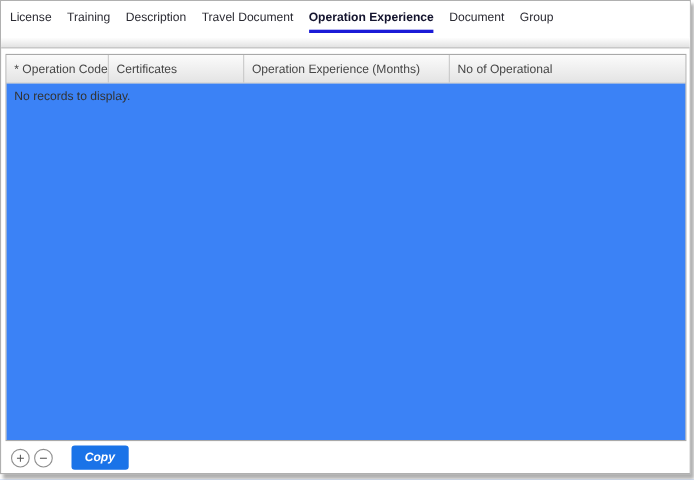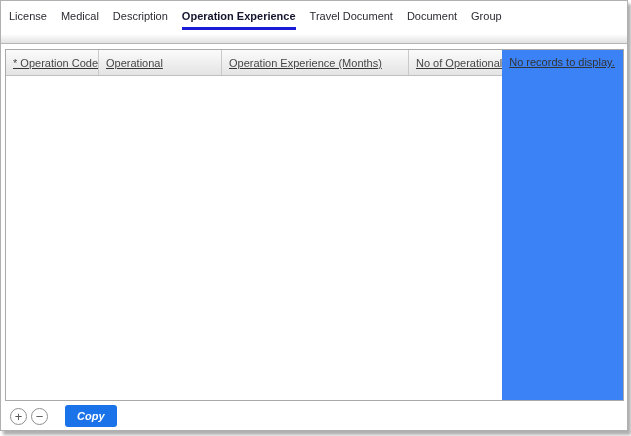--- a/index.html
+++ b/index.html
@@ -38,21 +38,21 @@
     background:linear-gradient(#ffffff,#e2e2e2);
     border-bottom:1px solid #b6b6b6;
   }
 
   
   .content{padding:5px 3px 0 4px;}
   .grid{
     border:1px solid #a9a9a9;
     height:352px;
     background:#fff;
-    display:flex;flex-direction:row;text-decoration:underline;
+    display:flex;flex-direction:column;
   }
   .grid-header{
     display:flex;
     height:26px;
     background:linear-gradient(#fbfbfb,#e4e4e4);
     border-bottom:1px solid #bfbfbf;
     color:#474747;
   }
   .grid-header .hcell{
     padding:7px 0 0 7px;
@@ -96,52 +96,52 @@
 
 <div class="window">
 
   <div class="tabstrip">
     <div class="tabs">
       <div class="tab">
         <span class="tab-label">License</span>
 
       </div>
       <div class="tab">
-        <span class="tab-label">Medical</span>
+        <span class="tab-label">Training</span>
 
       </div>
       <div class="tab">
         <span class="tab-label">Description</span>
 
       </div>
+      <div class="tab">
+        <span class="tab-label">Travel Document</span>
+
+      </div>
       <div class="tab active">
         <span class="tab-label">Operation Experience</span>
         <span class="underline"></span>
-      </div>
-      <div class="tab">
-        <span class="tab-label">Travel Document</span>
-
       </div>
       <div class="tab">
         <span class="tab-label">Document</span>
 
       </div>
       <div class="tab">
         <span class="tab-label">Group</span>
 
       </div>
     </div>
     <div class="strip-shade"></div>
   </div>
 
   <div class="content">
     <div class="grid">
       <div class="grid-header">
         <div class="hcell c1">* Operation Code</div>
-        <div class="hcell c2">Operational</div>
+        <div class="hcell c2">Certificates</div>
         <div class="hcell c4">Operation Experience (Months)</div>
         <div class="hcell c5">No of Operational</div>
       </div>
       <div class="grid-body">
         <div class="empty-message">No records to display.</div>
       </div>
     </div>
 
     <div class="footer">
       <div class="round-btn">

